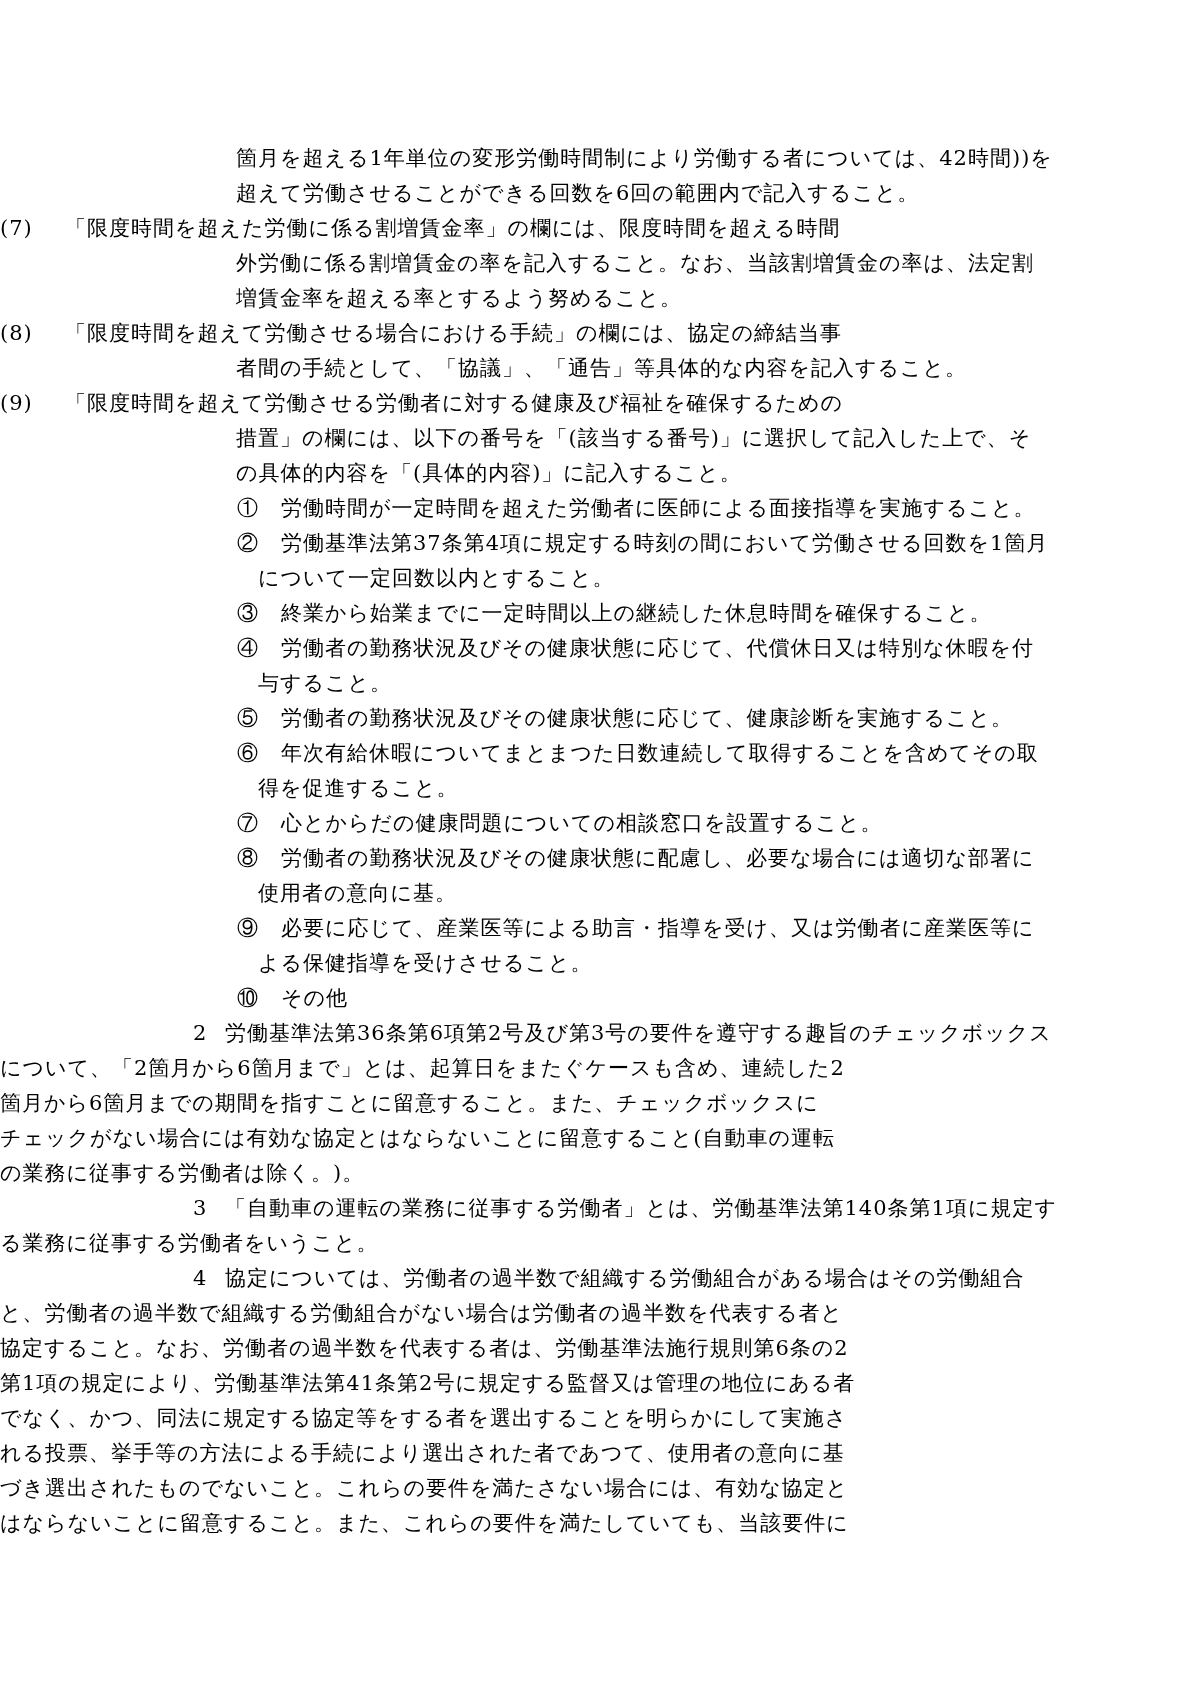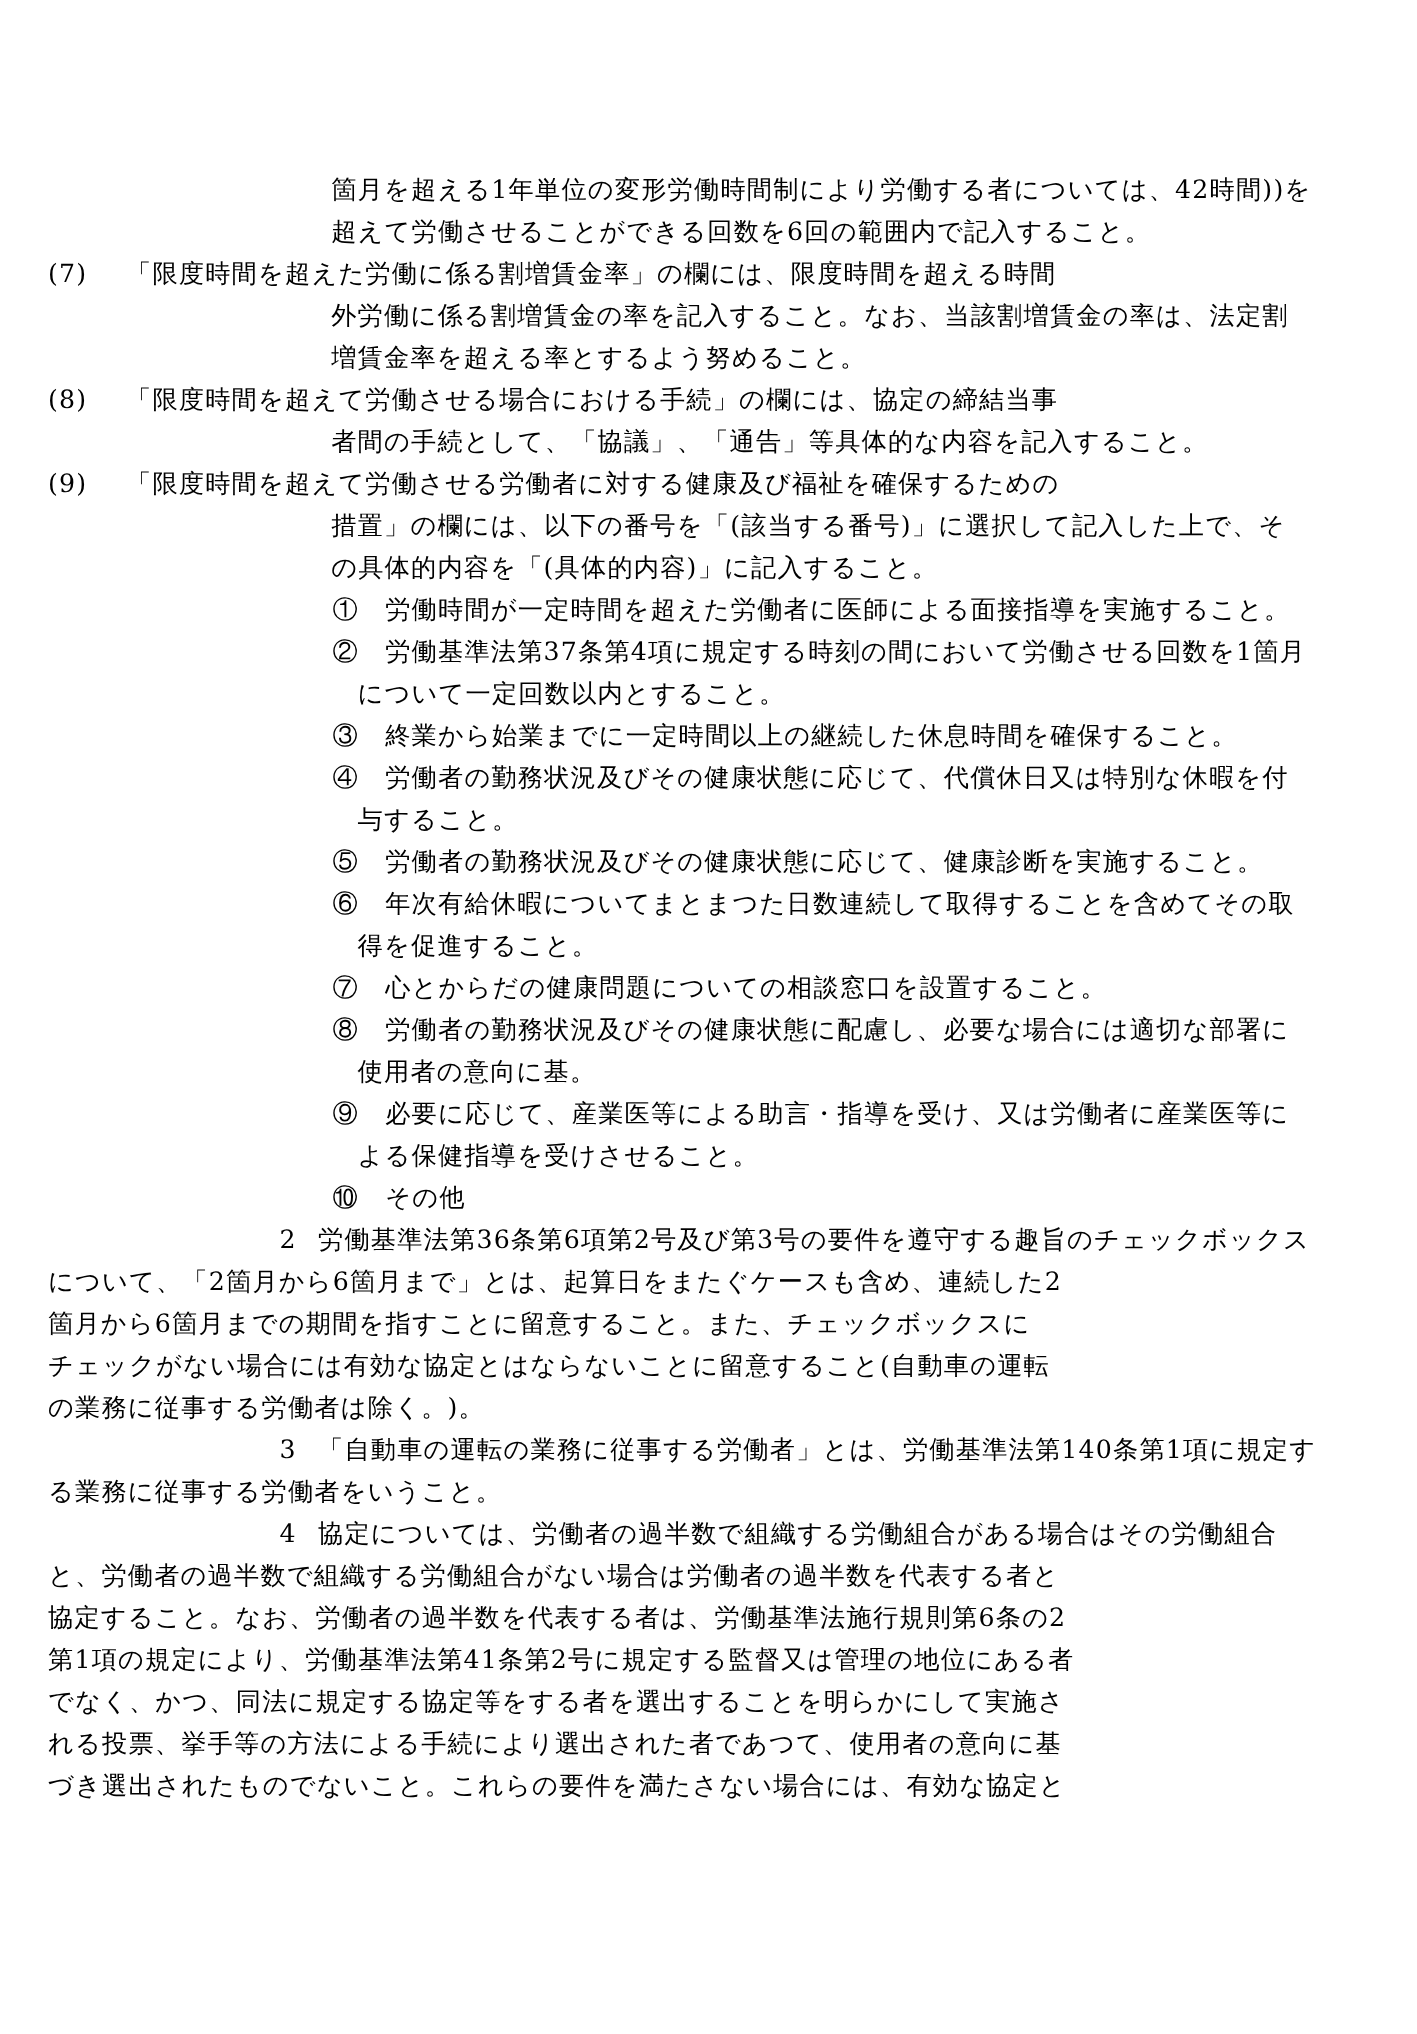--- a/index.html
+++ b/index.html
@@ -9,21 +9,20 @@
     width: 1181px;
     height: 1695px;
     margin: 0 auto;
     background: #ffffff;
     color: #000000;
     font-family: "DejaVu Serif", "Liberation Serif", serif;
     overflow: hidden;
   }
   .content {
     padding-top: 141px;
-    margin-left: 40px;
   }
   .line {
     font-size: 21px;
     line-height: 35px;
     height: 35px;
     letter-spacing: 1px;
     white-space: nowrap;
   }
   .marker { display: inline-block; }
 
@@ -87,15 +86,16 @@
     <div class="line line--top"><span class="marker">3</span><span>「自動車の運転の業務に従事する労働者」とは、労働基準法第140条第1項に規定す</span></div>
     <div class="line line--top-cont"><span>る業務に従事する労働者をいうこと。</span></div>
 
     <div class="line line--top"><span class="marker">4</span><span>協定については、労働者の過半数で組織する労働組合がある場合はその労働組合</span></div>
     <div class="line line--top-cont"><span>と、労働者の過半数で組織する労働組合がない場合は労働者の過半数を代表する者と</span></div>
     <div class="line line--top-cont"><span>協定すること。なお、労働者の過半数を代表する者は、労働基準法施行規則第6条の2</span></div>
     <div class="line line--top-cont"><span>第1項の規定により、労働基準法第41条第2号に規定する監督又は管理の地位にある者</span></div>
     <div class="line line--top-cont"><span>でなく、かつ、同法に規定する協定等をする者を選出することを明らかにして実施さ</span></div>
     <div class="line line--top-cont"><span>れる投票、挙手等の方法による手続により選出された者であつて、使用者の意向に基</span></div>
     <div class="line line--top-cont"><span>づき選出されたものでないこと。これらの要件を満たさない場合には、有効な協定と</span></div>
+    <div class="line line--top-cont"><span>はならないことに留意すること。また、これらの要件を満たしていても、当該要件に</span></div>
 
   </div>
 </div>
 
 </body></html>

